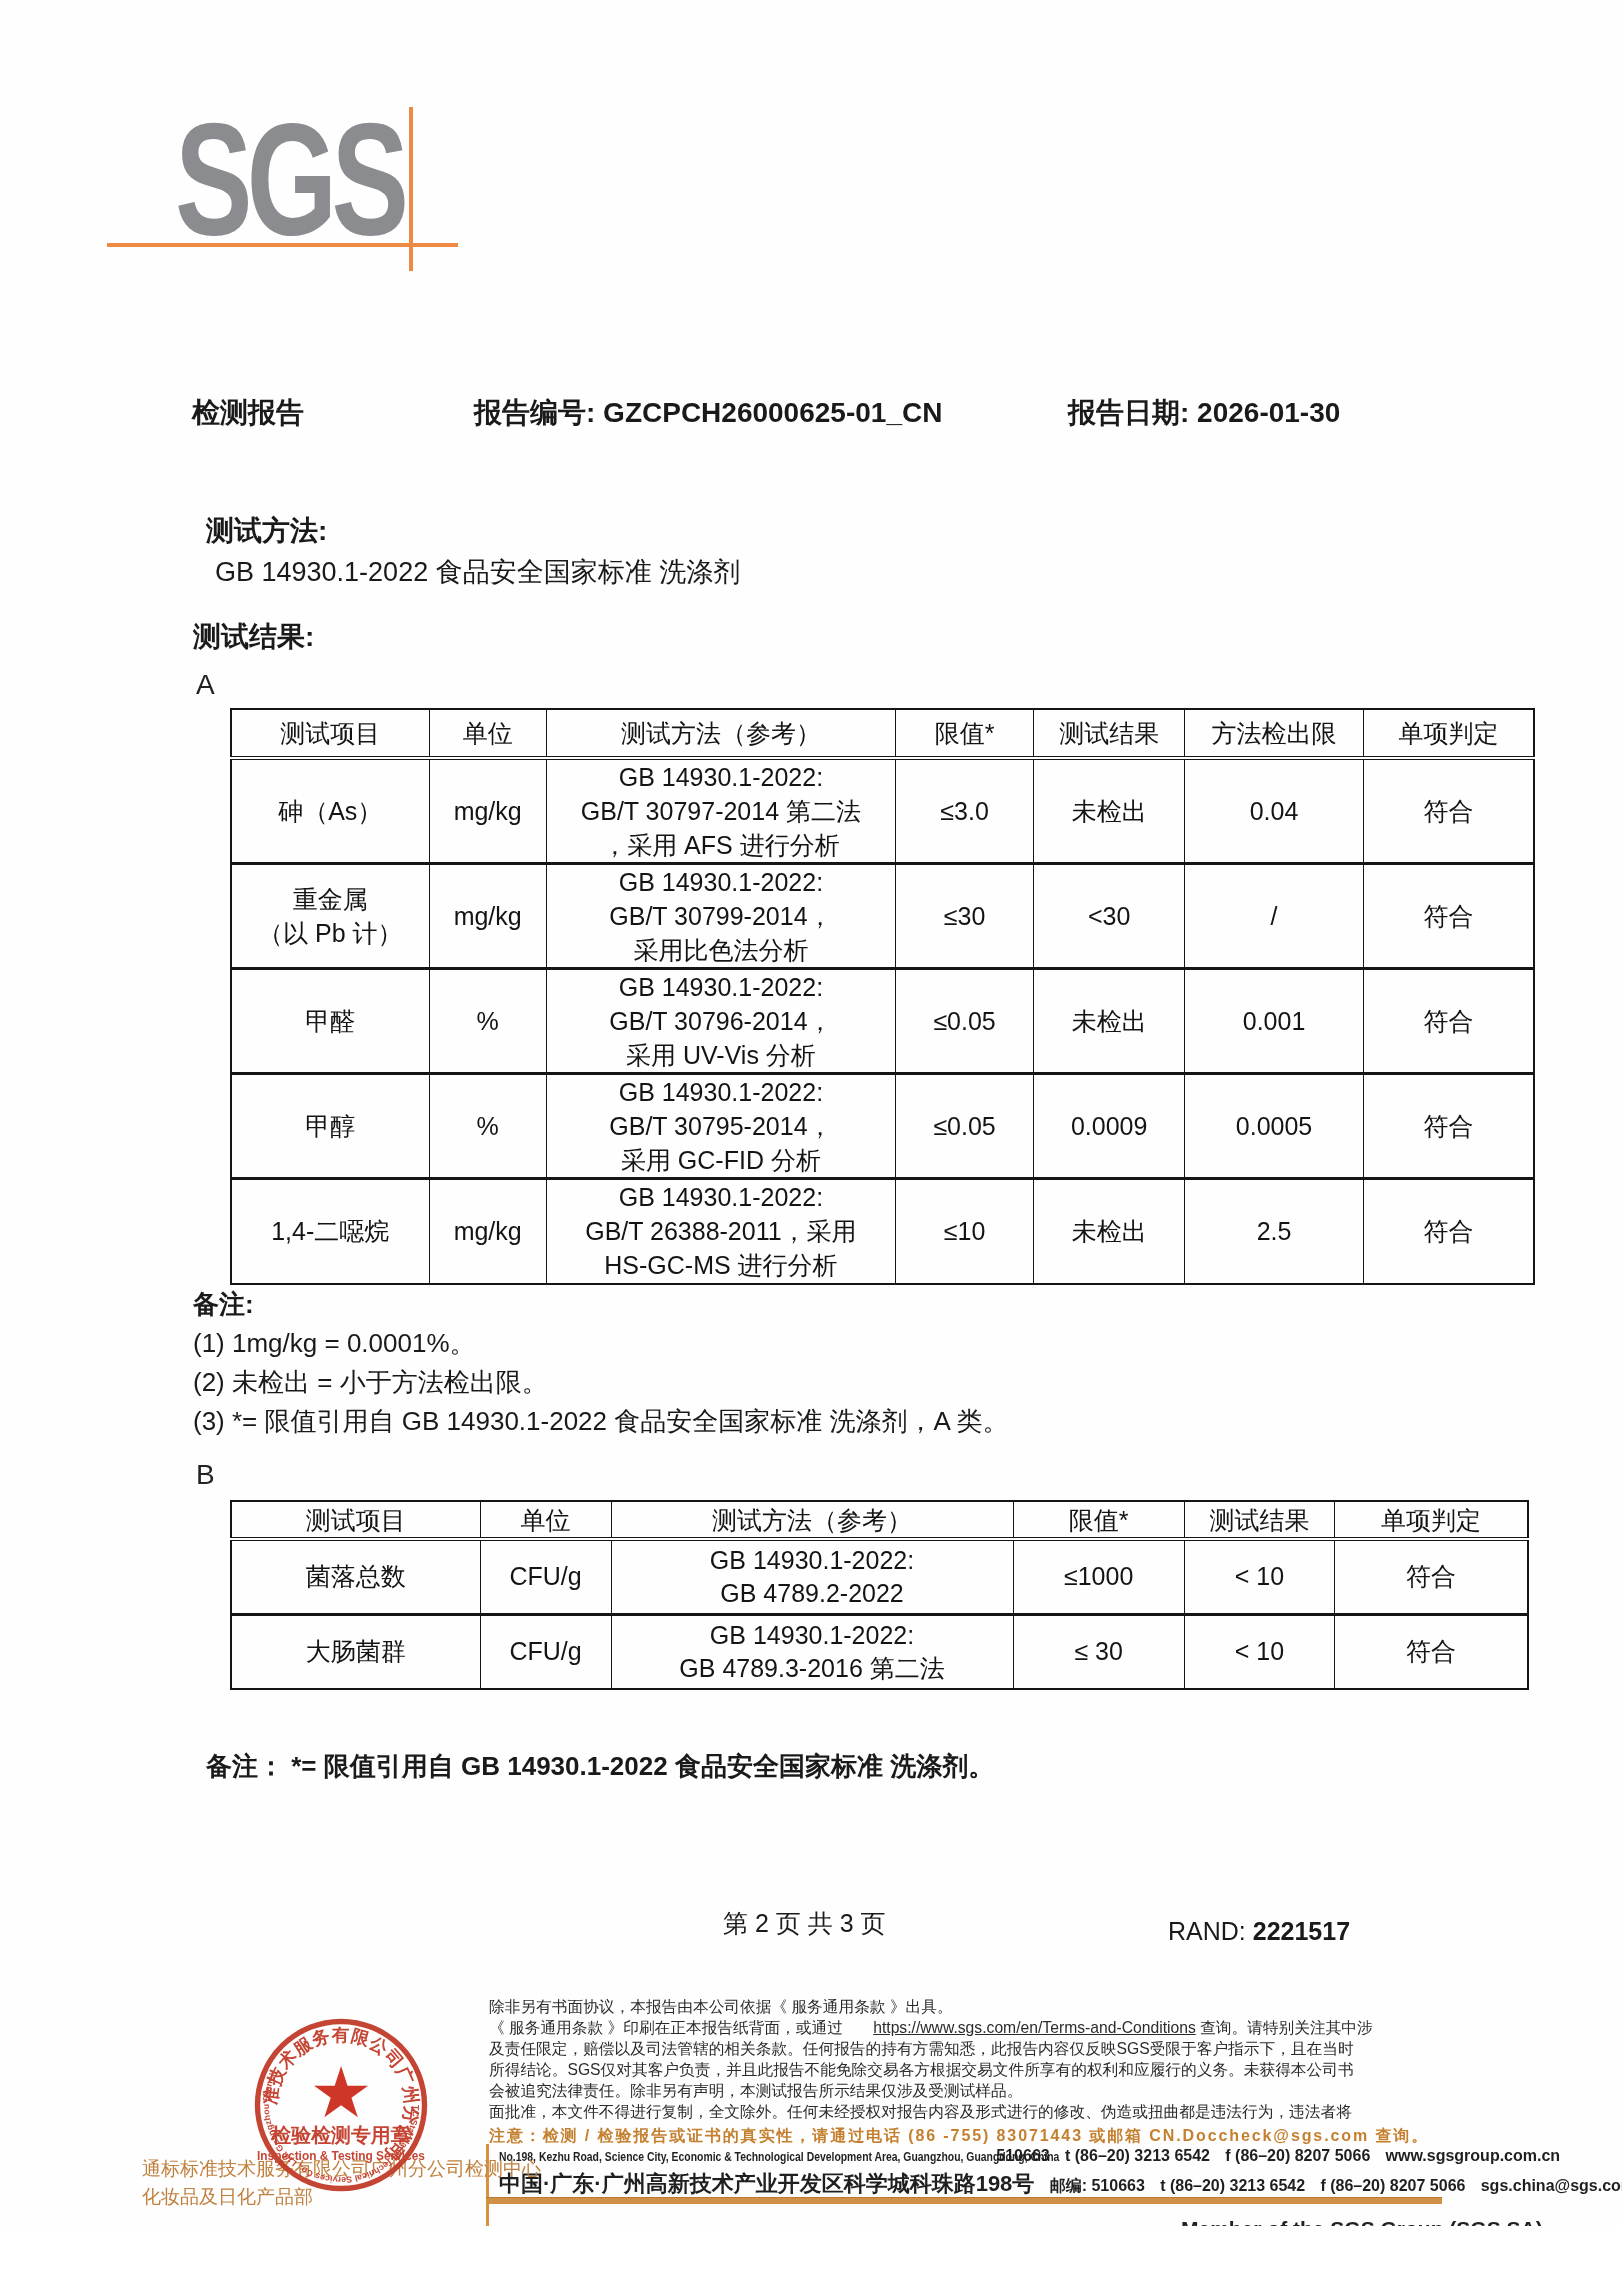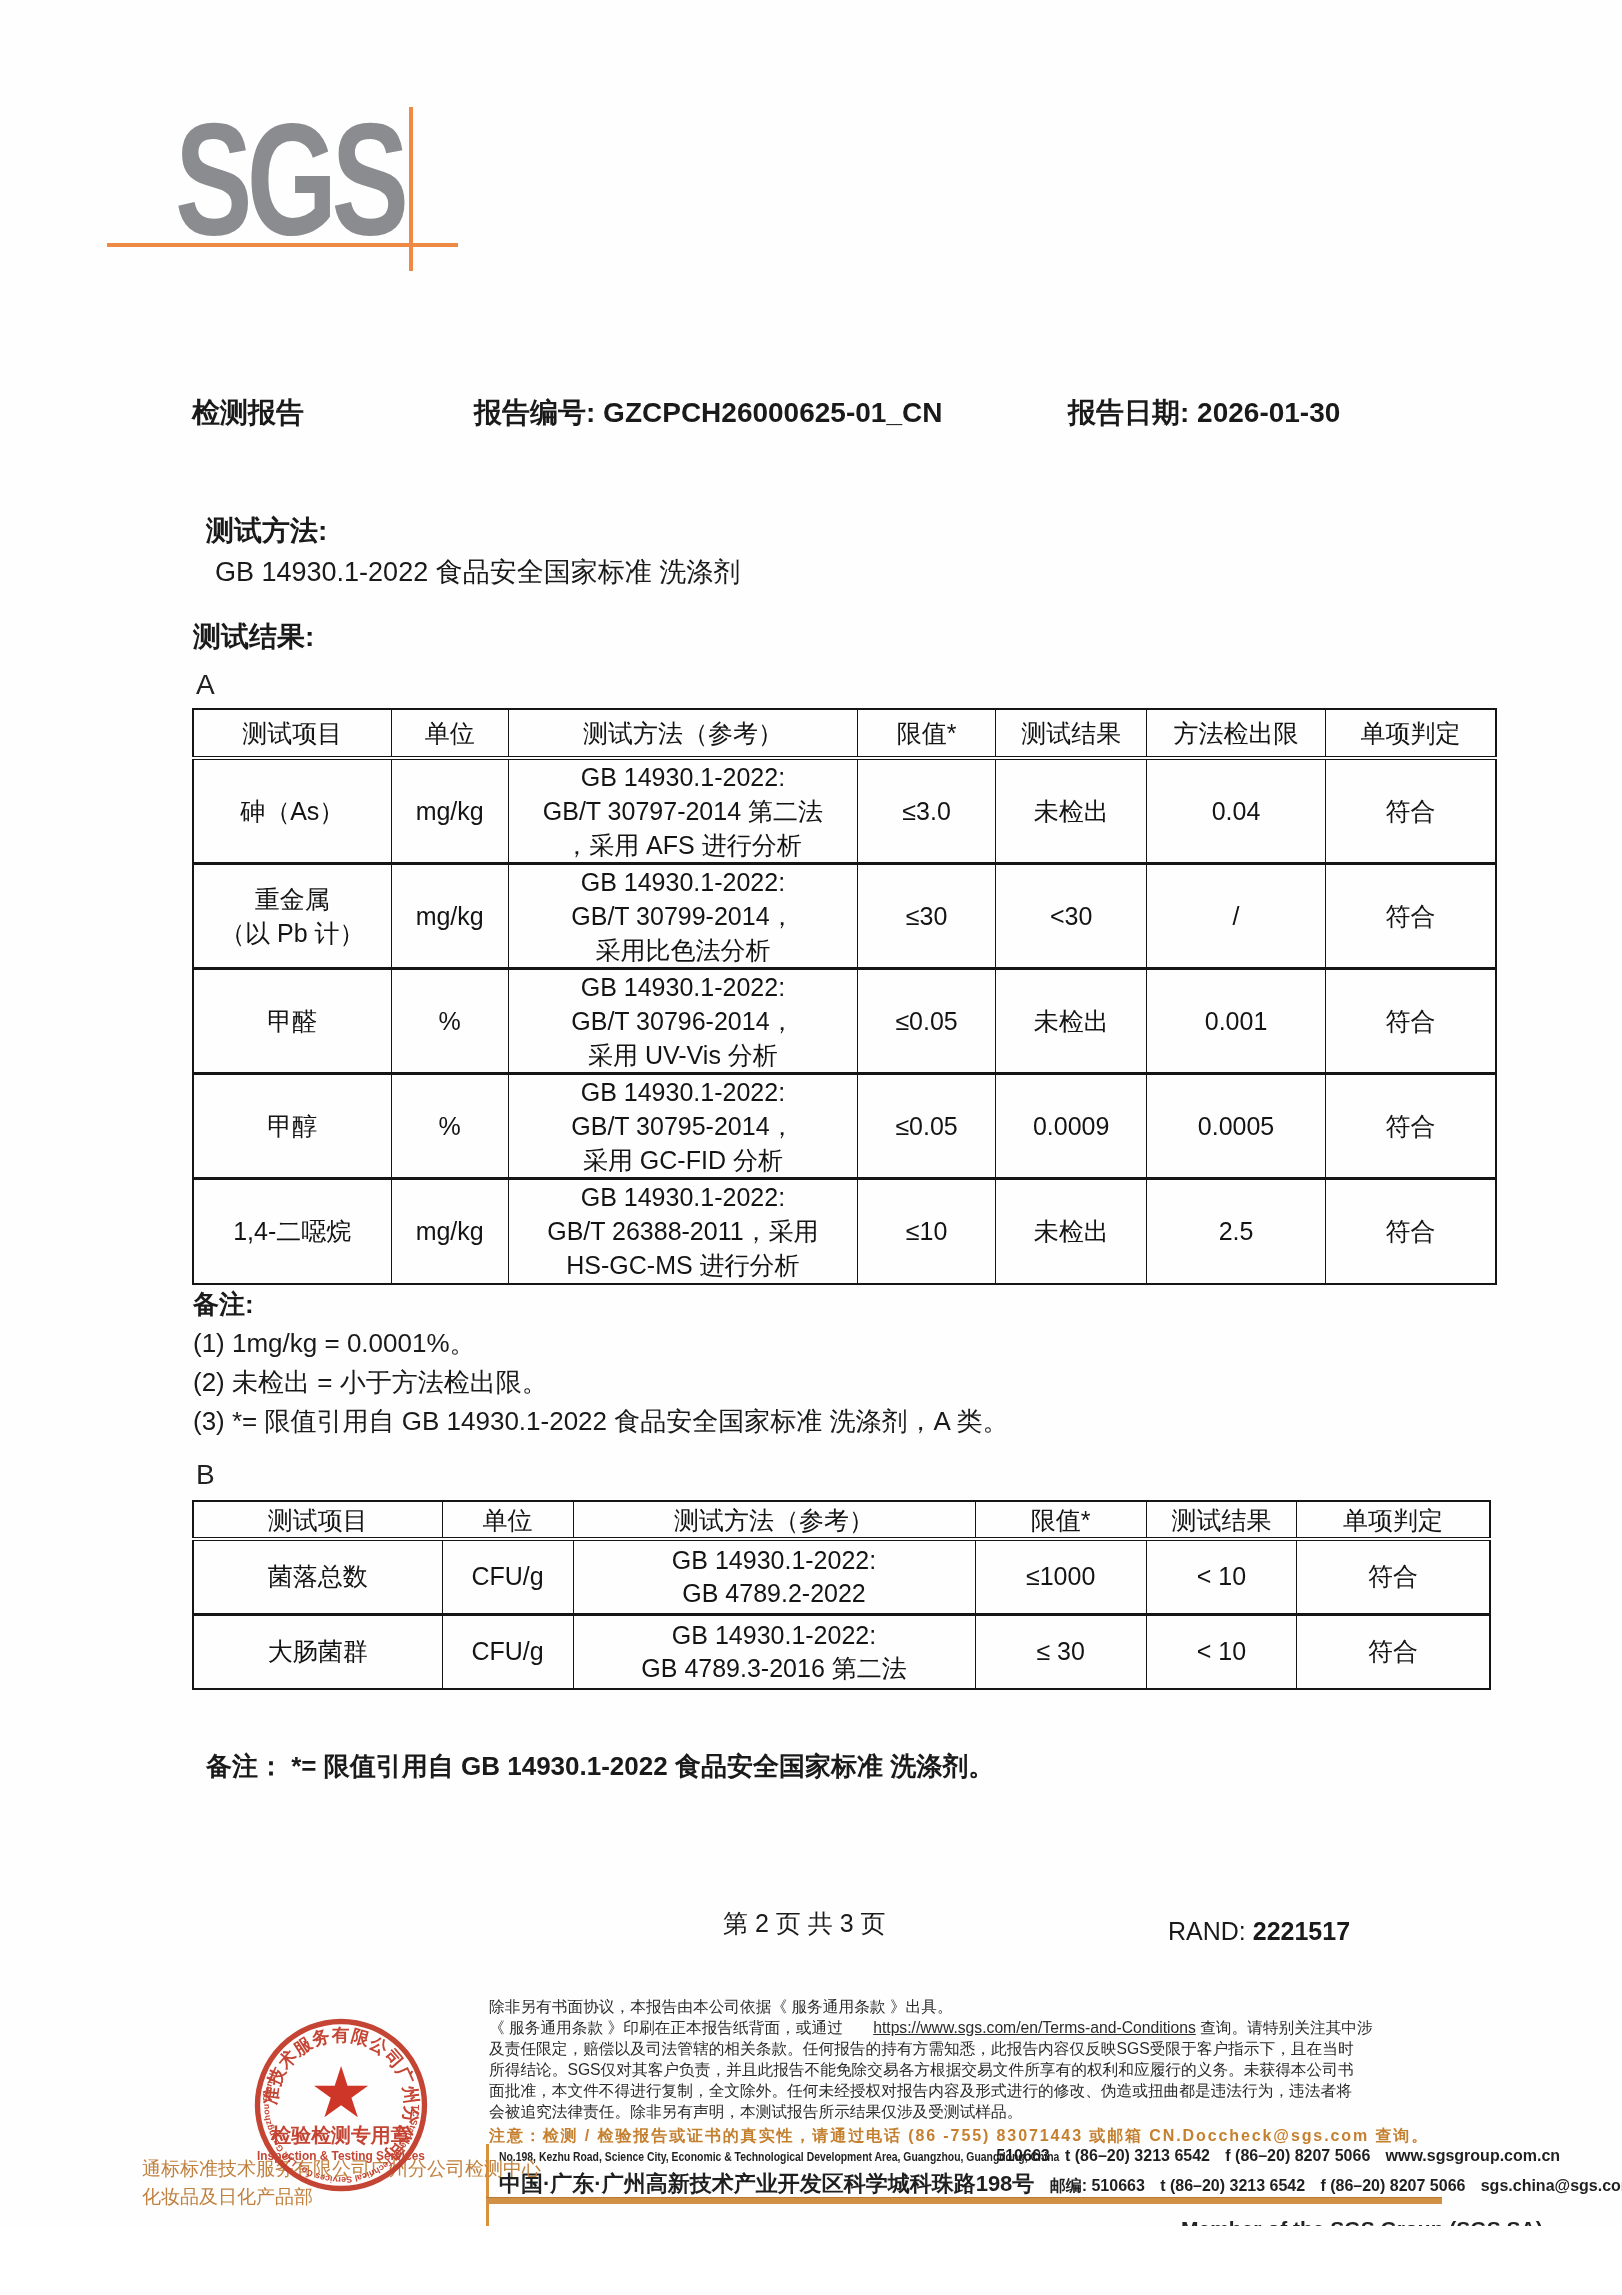--- a/index.html
+++ b/index.html
@@ -22,21 +22,21 @@
   .sec-title{position:absolute;font-size:28px;font-weight:700;white-space:nowrap;}
   .sec-body{position:absolute;font-size:27px;white-space:nowrap;}
 
   .tbl-label{position:absolute;font-size:28px;color:#222;}
 
   
   table.rpt{position:absolute;border-collapse:collapse;table-layout:fixed;
       font-size:25px;text-align:center;color:#141414;}
   table.rpt th,table.rpt td{border:1.5px solid #151515;padding:0 4.6px;vertical-align:middle;
       font-weight:400;line-height:34px;}
-  table.rpt{border:2.3px solid #151515;}
+  table.rpt{border:2.3px solid #151515;margin-left:38px;}
   table.rpt thead tr{border-bottom:4.6px double #151515;}
   table.rpt tbody tr{border-top:3.1px solid #151515;}
   #table-a{left:192px;top:708px;width:1305px;}
   #table-a thead tr{height:49px;}
   #table-a tbody tr{height:105px;}
   #table-b{left:192px;top:1500px;width:1299px;}
   #table-b thead tr{height:38px;}
   #table-b tbody tr{height:75px;}
   #table-b tbody td{line-height:33px;}
 
@@ -241,22 +241,22 @@
     <text x="124" y="140" text-anchor="middle" font-size="92" fill="#cc2a1a">★</text>
     <text x="124" y="172" text-anchor="middle" font-size="26" font-weight="700" fill="#c23a28">检验检测专用章</text>
     <text x="124" y="196" text-anchor="middle" font-size="15.5" font-weight="700" fill="#c23a28">Inspection &amp; Testing Services</text>
   </svg>
 
   <div class="legal">
     <div>除非另有书面协议，本报告由本公司依据《 服务通用条款 》出具。</div>
     <div><span>《 服务通用条款 》印刷在正本报告纸背面，或通过 </span><a href="#">https://www.sgs.com/en/Terms-and-Conditions</a><span> 查询。请特别关注其中涉</span></div>
     <div>及责任限定，赔偿以及司法管辖的相关条款。任何报告的持有方需知悉，此报告内容仅反映SGS受限于客户指示下，且在当时</div>
     <div>所得结论。SGS仅对其客户负责，并且此报告不能免除交易各方根据交易文件所享有的权利和应履行的义务。未获得本公司书</div>
+    <div>会被追究法律责任。除非另有声明，本测试报告所示结果仅涉及受测试样品。</div>
     <div>面批准，本文件不得进行复制，全文除外。任何未经授权对报告内容及形式进行的修改、伪造或扭曲都是违法行为，违法者将</div>
-    <div>会被追究法律责任。除非另有声明，本测试报告所示结果仅涉及受测试样品。</div>
   </div>
 
   <div class="notice">注意：检测 / 检验报告或证书的真实性，请通过电话 (86 -755) 83071443 或邮箱 CN.Doccheck@sgs.com 查询。</div>
 
   <div class="foot-vbar"></div>
   <div class="addr">
     <div class="addr-row">
       <span class="addr-en-street">No.198, Kezhu Road, Science City, Economic &amp; Technological Development Area, Guangzhou, Guangdong, China</span>
       <span class="addr-num">510663</span>
       <span class="addr-num">t (86–20) 3213 6542</span>

